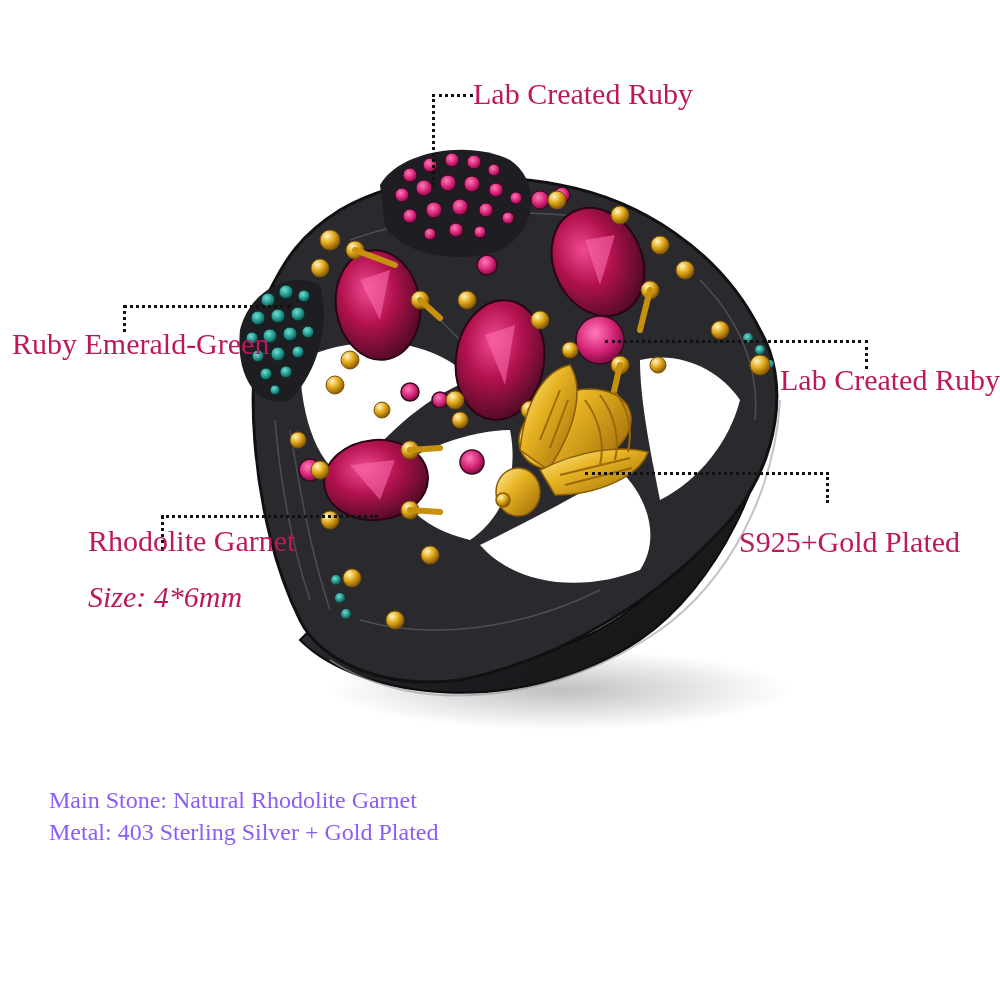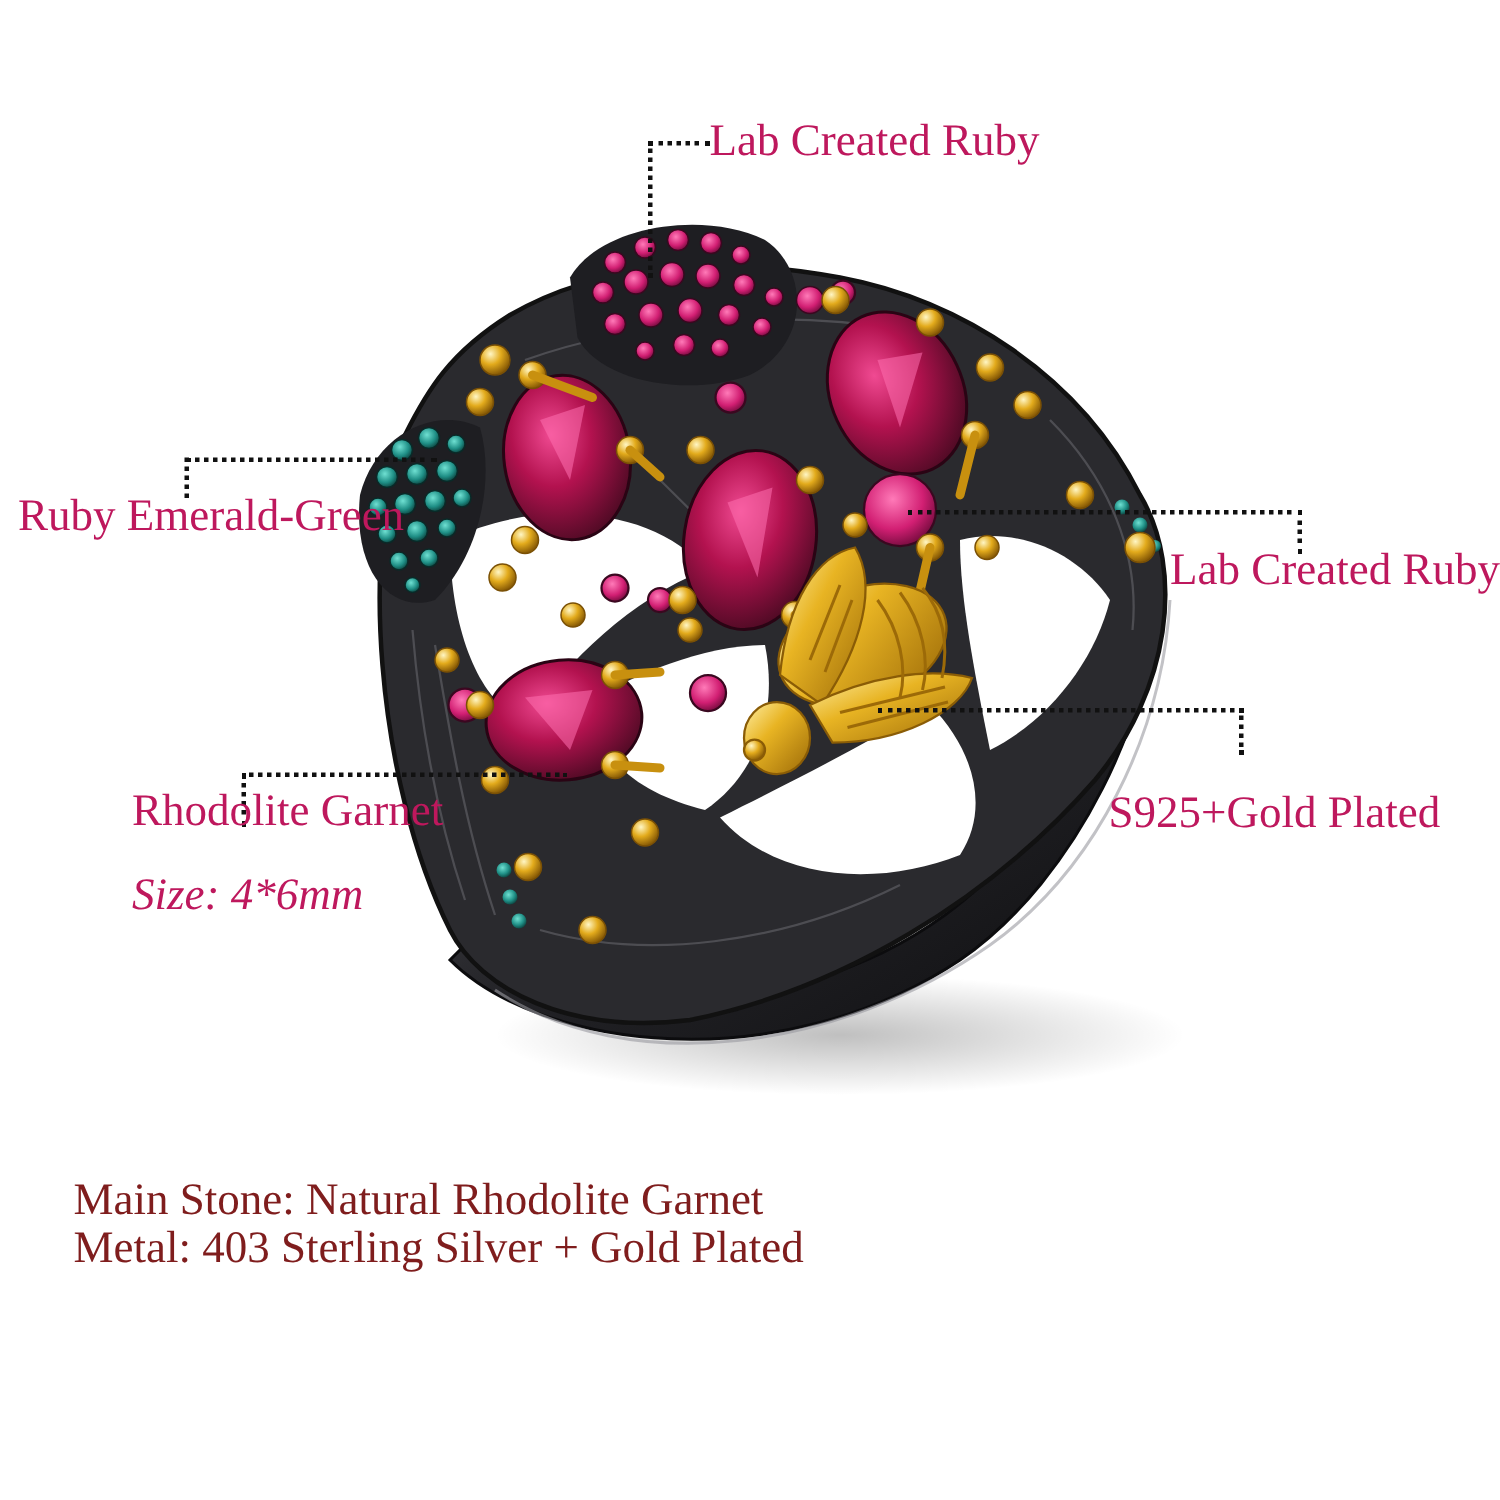--- a/index.html
+++ b/index.html
@@ -1,19 +1,19 @@
 <!DOCTYPE html>
 <html><head>
   <meta charset="utf-8">
   <style>
     html, body { margin: 0; padding: 0; background: #ffffff; }
     body { width: 1000px; height: 1000px; position: relative; overflow: hidden;
            font-family: "Liberation Serif", "DejaVu Serif", serif; color: #111; }
     .label { position: absolute; font-size: 30px; line-height: 26px; white-space: nowrap; color: #be185d; }
-    .spec  { position: absolute; font-size: 30px; line-height: 32px; white-space: nowrap; color: #7f1d1d; }
+    .spec  { position: absolute; font-size: 24px; line-height: 32px; white-space: nowrap; color: #8b5cf6; }
     .leader { position: absolute; border-color: #111; border-style: dotted; border-width: 0; }
     svg#ring { position: absolute; left: 0; top: 0; }
   </style>
 </head>
 <body>
 
 <svg id="ring" width="1000" height="1000" viewBox="0 0 1000 1000">
   <defs>
     <radialGradient id="garnetG" cx="40%" cy="35%" r="70%">
       <stop offset="0%" stop-color="#f04a92"></stop>

